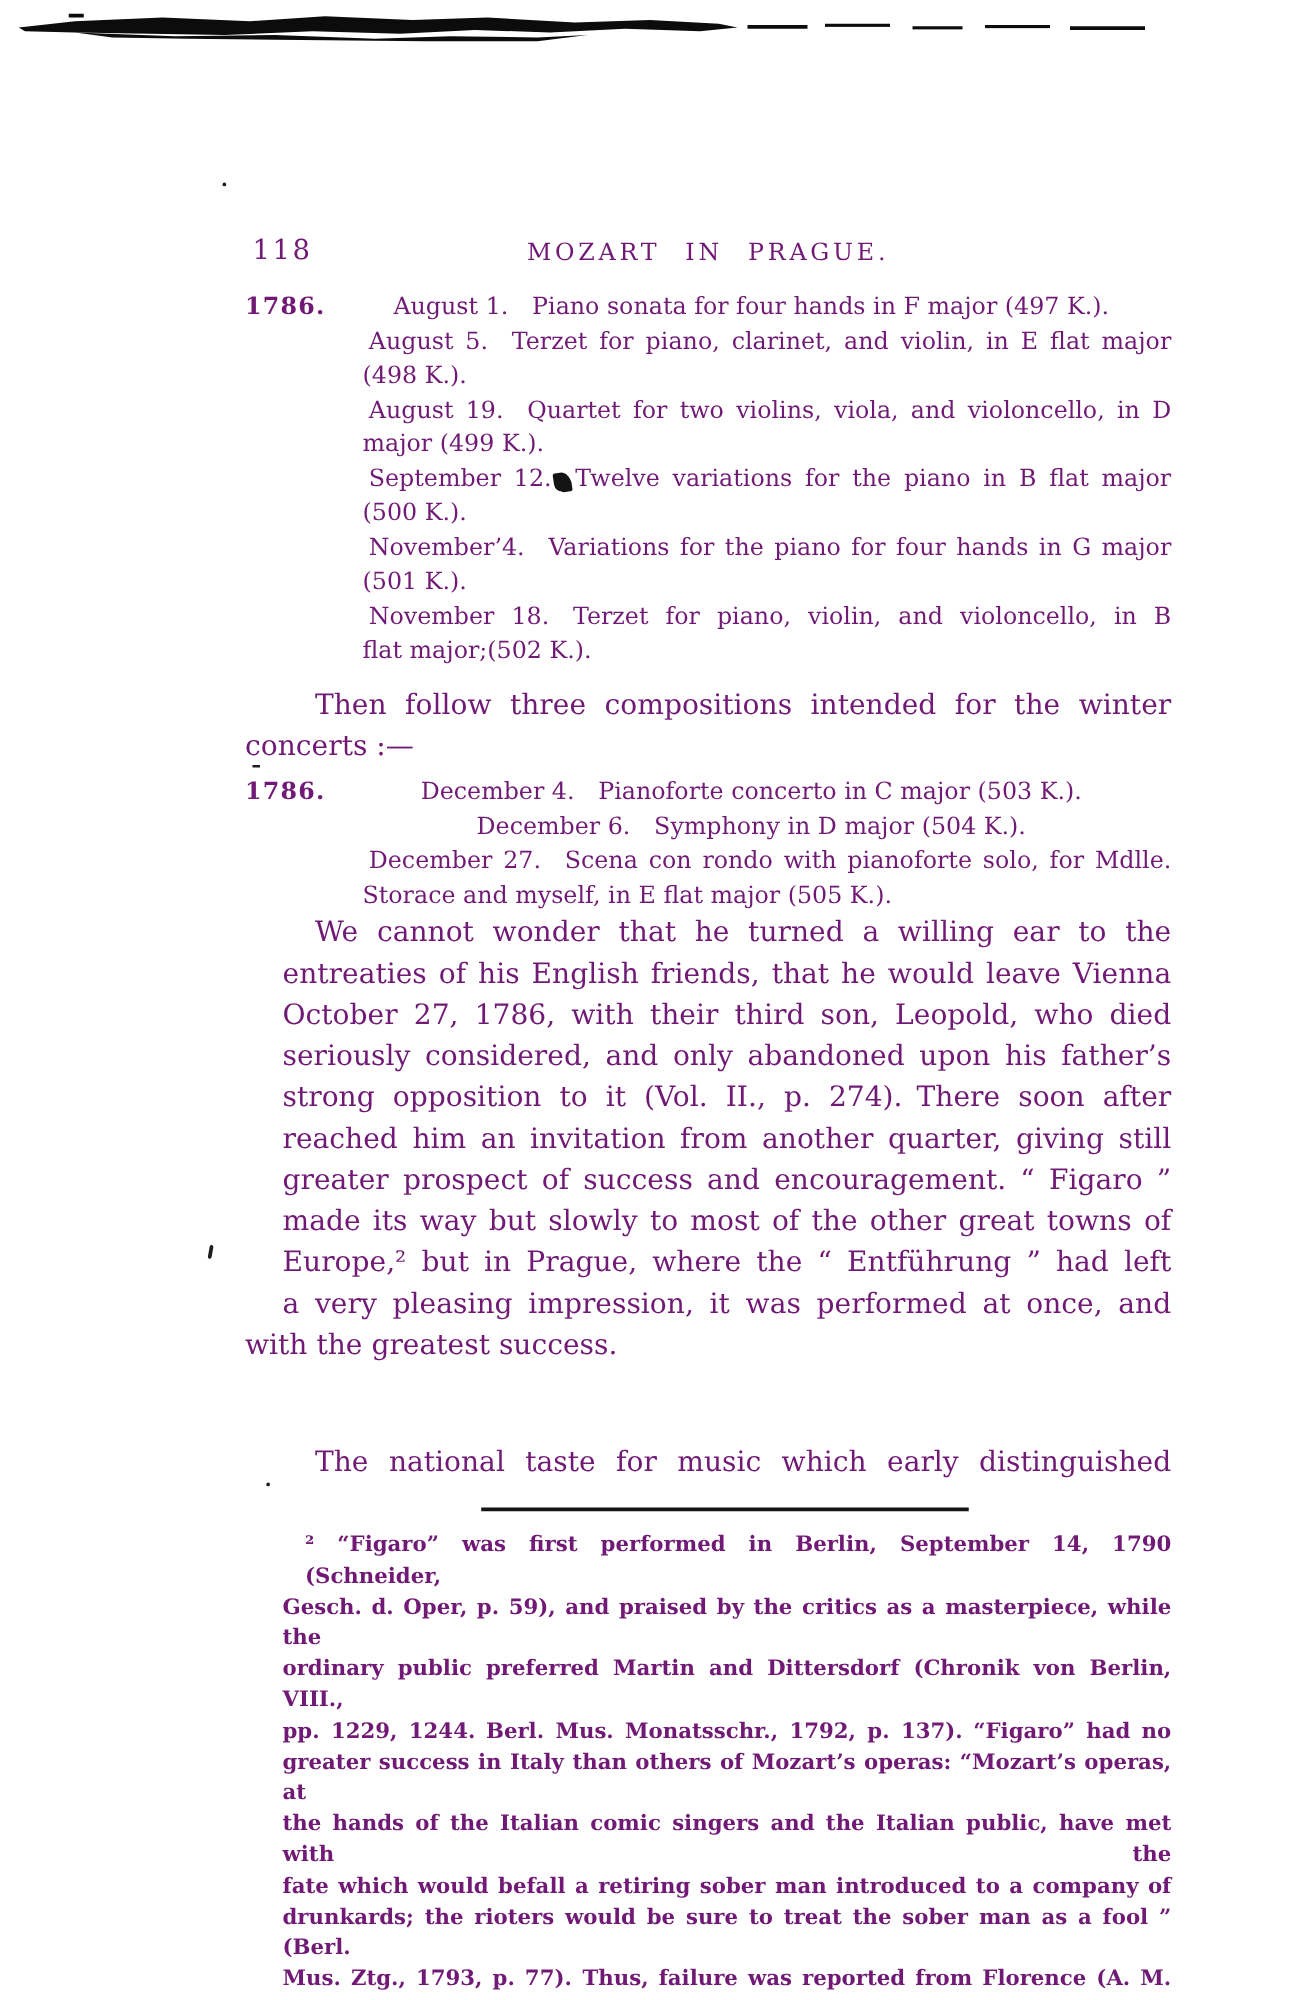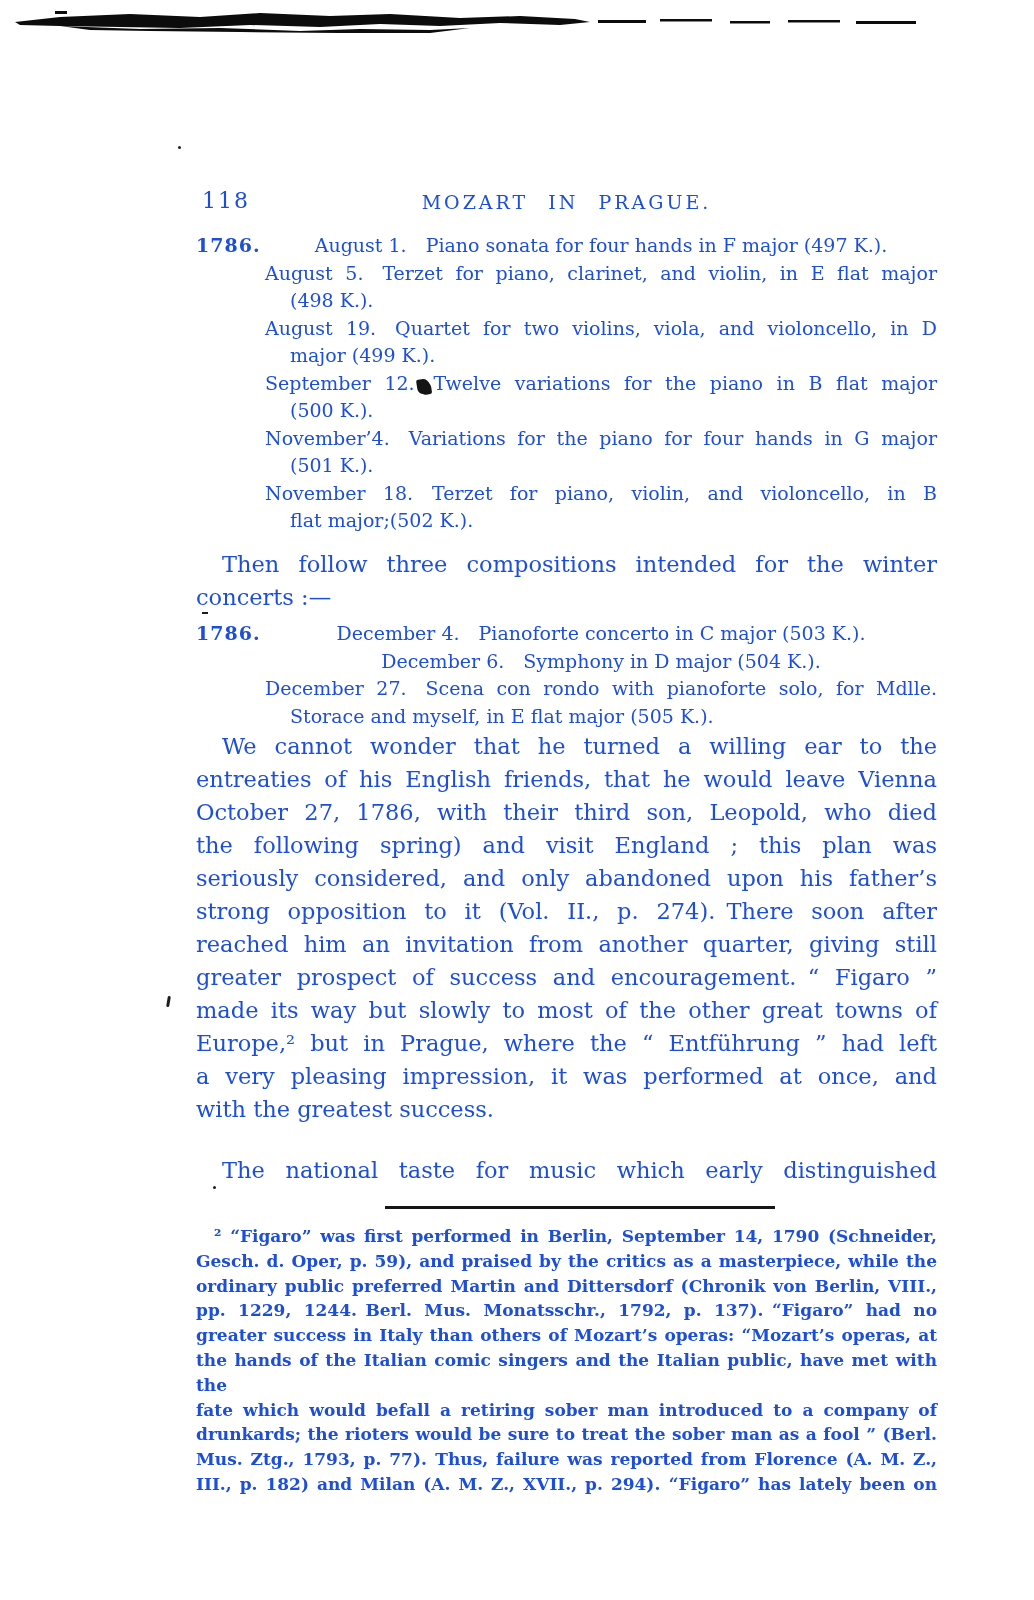--- a/index.html
+++ b/index.html
@@ -2,38 +2,38 @@
 <html><head>
 <meta charset="utf-8">
 <style>
   html,body{margin:0;padding:0;background:#e8e8e8;}
   .page{
     position:relative;
     width:1034px;height:1600px;
     background:#ffffff;
     overflow:hidden;
     font-family:"DejaVu Serif","Liberation Serif",serif;
-    color:#1d4ed8;
+    color:#701a75;
   }
   .smudge{position:absolute;left:0;top:0;}
   .speck{position:absolute;background:#1d1d1d;}
   .content{position:absolute;left:196px;top:180px;width:741px;}
 
   .header{position:relative;height:26px;padding-top:10px;}
   .pagenum{position:absolute;left:6px;top:8px;font-size:22px;letter-spacing:2px;}
   .title{position:absolute;left:0;right:0;top:11px;text-align:center;font-size:19px;letter-spacing:3px;word-spacing:11px;}
 
   .list{position:absolute;width:741px;font-size:19px;line-height:27.5px;}
   .list1{top:52px;}
   .list2{top:440px;}
   .year{position:absolute;left:0;top:0;letter-spacing:1px;font-weight:bold;}
   .ln{display:block;}
   .dl{padding-left:69px;text-align:center;}
   .cl{padding-left:94px;}
-  .j{text-align:justify;text-align-last:justify;}
+  .j{text-align:justify;text-align-last:justify;margin-left:30px;}
 
   .para{position:absolute;width:741px;font-size:22.5px;line-height:33px;}
   .p1{top:368px;}
   .p2{top:550px;}
   .p3{top:974px;}
   .ind{padding-left:26px;}
 
   .blot{
     display:inline-block;width:13px;height:15px;background:#141414;
     border-radius:2px 7px 3px 6px;transform:rotate(-9deg);
@@ -98,21 +98,20 @@
       <span class="ln dl">December 4.  Pianoforte concerto in C major (503 K.).</span>
       <span class="ln dl">December 6.  Symphony in D major (504 K.).</span>
       <span class="ln dl j">December 27.  Scena con rondo with pianoforte solo, for Mdlle.</span>
       <span class="ln cl">Storace and myself, in E flat major (505 K.).</span>
     </div>
 
     <div class="para p2">
       <span class="ln ind j">We cannot wonder that he turned a willing ear to the</span>
       <span class="ln j">entreaties of his English friends, that he would leave Vienna</span>
       <span class="ln j">October 27, 1786, with their third son, Leopold, who died</span>
-      <span class="ln j">the following spring) and visit England ; this plan was</span>
       <span class="ln j">seriously considered, and only abandoned upon his father’s</span>
       <span class="ln j">strong opposition to it (Vol. II., p. 274). There soon after</span>
       <span class="ln j">reached him an invitation from another quarter, giving still</span>
       <span class="ln j">greater prospect of success and encouragement. “ Figaro ”</span>
       <span class="ln j">made its way but slowly to most of the other great towns of</span>
       <span class="ln j">Europe,² but in Prague, where the “ Entführung ” had left</span>
       <span class="ln j">a very pleasing impression, it was performed at once, and</span>
       <span class="ln">with the greatest success.</span>
     </div>
 

